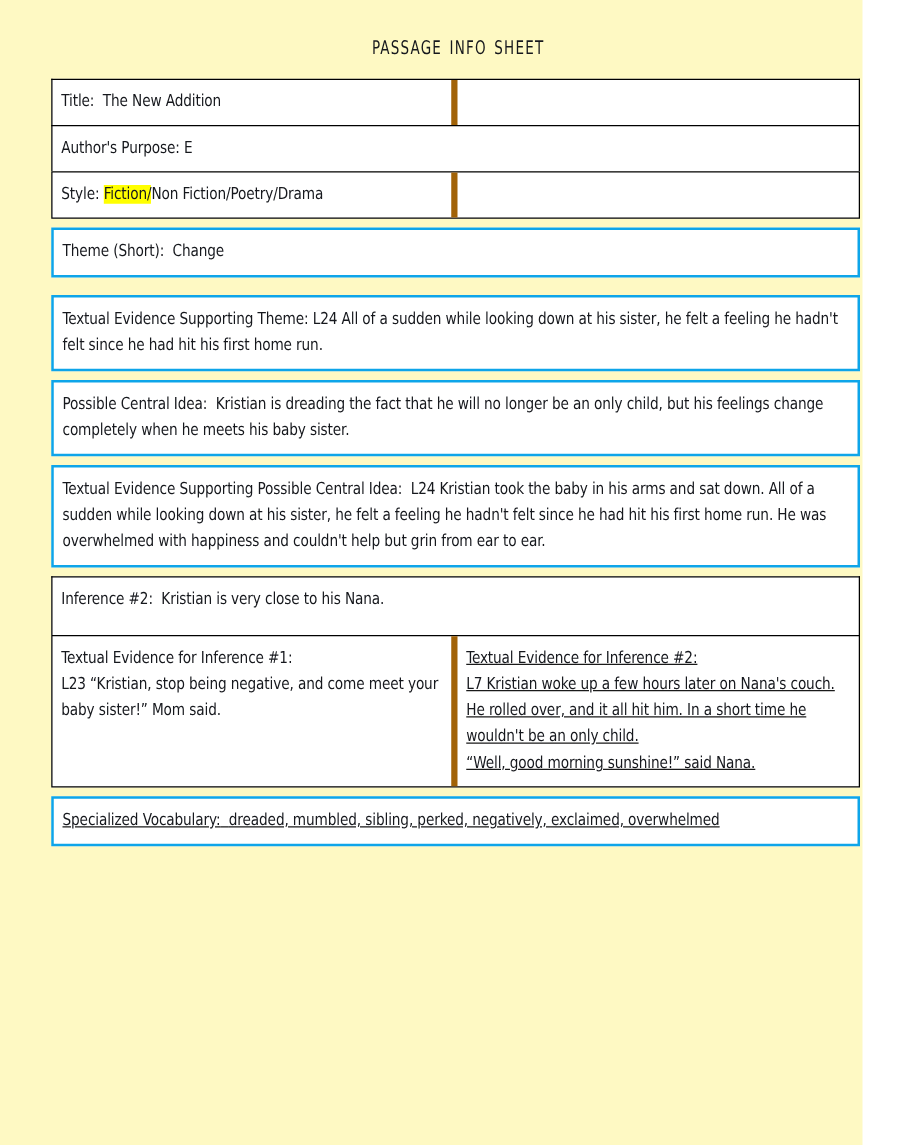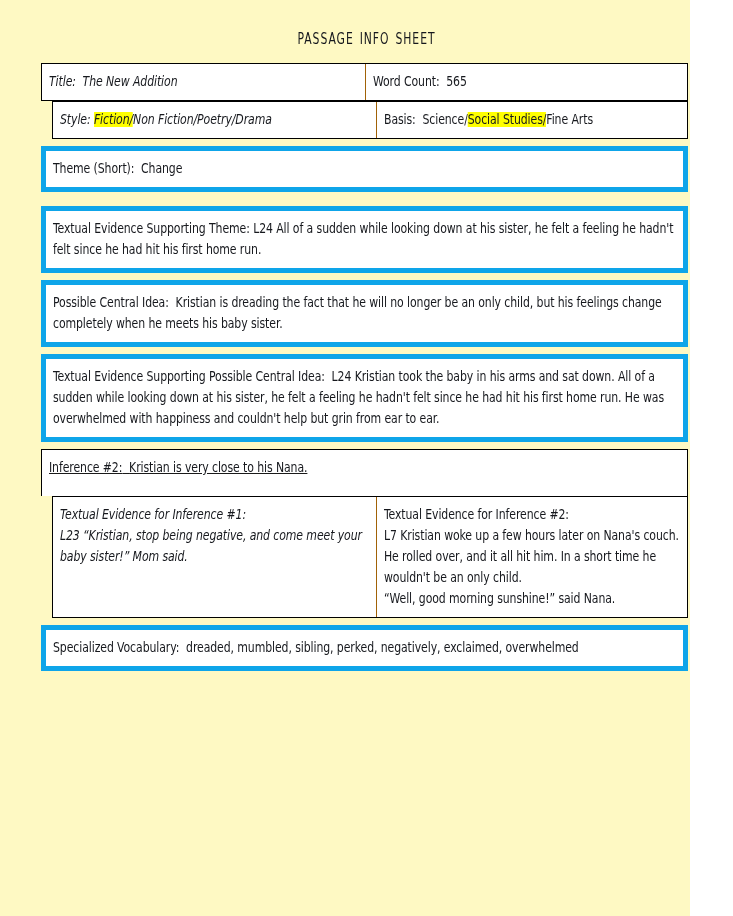--- a/index.html
+++ b/index.html
@@ -53,41 +53,39 @@
 
   .row {
     display: flex;
     border: 1px solid #000000;
     border-bottom: none;
     background: #ffffff;
     box-sizing: border-box;
   }
   .row.last-of-block {
     border-bottom: 1px solid #000000;
-    margin-left: 11px;
   }
   .row.standalone {
-    border: 5px solid #0ea5e9;
+    border: 2px solid #0ea5e9;
   }
 
   .spacer {
     height: 7px;
   }
 
   .cell {
     box-sizing: border-box;
     padding: 7px 7px 8px 7px;
     flex: 1 1 auto;
     min-width: 0;
   }
   .cell.left-col {
     flex: 0 0 324px;
     width: 324px;
-    border-right: 1px solid #a16207;
-    font-style: italic;
+    border-right: 5px solid #a16207;
   }
   .cell.right-col {
     flex: 1 1 auto;
   }
   .cell.full {
     flex: 1 1 100%;
   }
 
   .txt {
     font-family: "Liberation Sans Narrow", "DejaVu Sans Condensed", "Liberation Sans", sans-serif;
@@ -113,53 +111,50 @@
   }
   .plotrow .right-text {
     padding-right: 28px;
   }
 
   
   .h-title    { min-height: 24px; }
   .h-theme-s  { min-height: 24px; }
   .h-evid     { min-height: 45px; }
   .h-infer-l  { min-height: 46px; }
-  .h-infer-r  { min-height: 46px; text-decoration: underline; }
+  .h-infer-r  { min-height: 46px; }
   .h-tevid-l  { min-height: 86px; }
-  .h-tevid-r  { min-height: 86px; }
-  .h-vocab    { min-height: 24px; }
+  .h-tevid-r  { min-height: 86px; text-decoration: underline; }
+  .h-vocab    { min-height: 24px; text-decoration: underline; }
   .h-plot     { min-height: 24px; }
 </style>
 </head>
 <body>
 
 <div class="page">
 
   <div class="doc-title">Passage Info Sheet</div>
 
   <div class="sheet">
 
     <div class="row">
       <div class="cell left-col h-title">
         <div class="txt"><span>Title:</span>&nbsp; <span>The New Addition</span></div>
       </div>
+    </div>
+
+    <div class="row">
       <div class="cell right-col h-title">
-        <div class="txt"><span>Word Count:</span>&nbsp; <span>565</span></div>
-      </div>
-    </div>
-
-    <div class="row">
+        <div class="txt"><span>Author's Purpose:</span> <span>E</span></div>
+      </div>
     </div>
 
     <div class="row last-of-block">
       <div class="cell left-col h-title">
         <div class="txt"><span>Style:</span> <span class="hl">Fiction/</span><span>Non Fiction/Poetry/Drama</span></div>
-      </div>
-      <div class="cell right-col h-title">
-        <div class="txt"><span>Basis:</span>&nbsp; <span>Science/</span><span class="hl">Social Studies/</span><span>Fine Arts</span></div>
       </div>
     </div>
 
     <div class="spacer"></div>
 
     <div class="row standalone">
       <div class="cell full h-theme-s">
         <div class="txt"><span>Theme (Short):</span>&nbsp; <span>Change</span></div>
       </div>
     </div>

